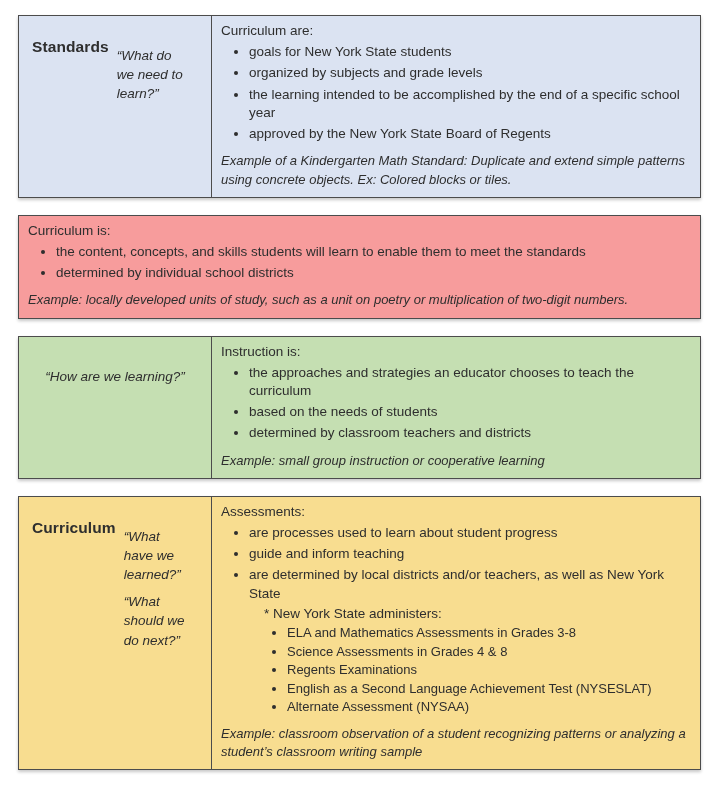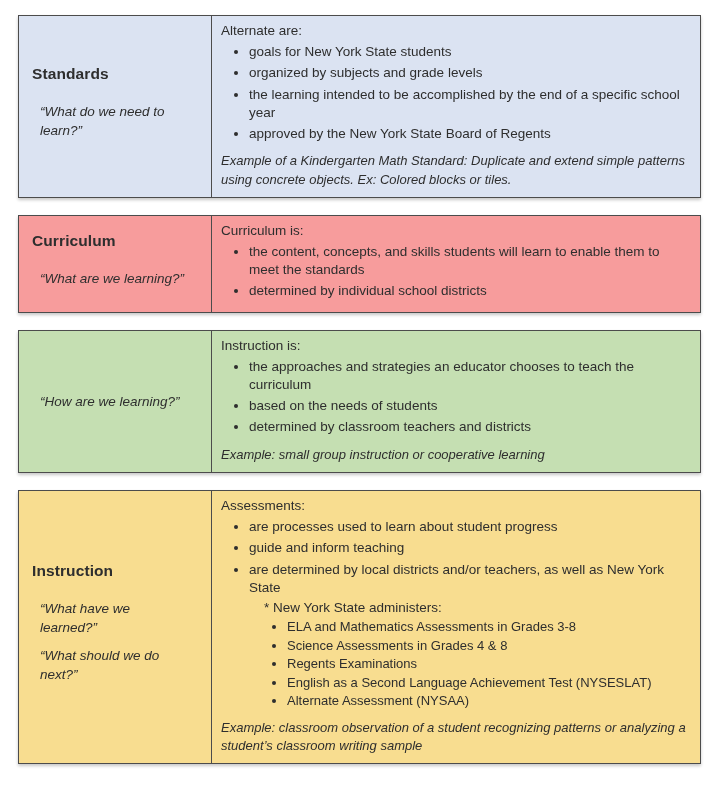--- a/index.html
+++ b/index.html
@@ -21,23 +21,23 @@
     box-sizing: border-box;
     border: 1.5px solid var(--border-color, #4c4c4c);
     margin-bottom: 17px;
     box-shadow: 0 2px 3px rgba(0,0,0,0.22);
   }
   .left-cell {
     flex: 0 0 auto;
     width: 193px;
     box-sizing: border-box;
     border-right: 1.5px solid var(--border-color, #4c4c4c);
-    padding: 10px 13px;
+    padding: 22px 13px;
     display: flex;
-    flex-direction: column;
+    flex-direction: row;
     justify-content: center;
   }
   .title {
     font-size: 15.5px;
     font-weight: bold;
     margin: 0 0 11px 0;
     letter-spacing: 0.1px;
   }
   .quotes { margin: 0; }
   .quote {
@@ -91,44 +91,39 @@
 <div class="page">
   <div id="sections-container">
   <section class="section" style="background: rgb(219, 227, 242);">
     <div class="left-cell">
       <h2 class="title">Standards</h2>
       <div class="quotes">
             <p class="quote">“What do we need to learn?”</p>
           </div>
     </div>
     <div class="right-cell">
-      <div class="heading">Alternate are:</div>
+      <div class="heading">Curriculum are:</div>
       <ul class="bullets">
             <li><span>goals for New York State students</span></li>
             <li><span>organized by subjects and grade levels</span></li>
             <li><span>the learning intended to be accomplished by the end of a specific school year</span></li>
             <li><span>approved by the New York State Board of Regents</span></li>
           </ul>
       <div class="example">Example of a Kindergarten Math Standard: Duplicate and extend simple patterns using concrete objects. Ex: Colored blocks or tiles.</div>
     </div>
   </section>
 
   <section class="section" style="background: rgb(247, 156, 156);">
-    <div class="left-cell">
-      <h2 class="title">Curriculum</h2>
-      <div class="quotes">
-            <p class="quote">“What are we learning?”</p>
-          </div>
-    </div>
     <div class="right-cell">
       <div class="heading">Curriculum is:</div>
       <ul class="bullets">
             <li><span>the content, concepts, and skills students will learn to enable them to meet the standards</span></li>
             <li><span>determined by individual school districts</span></li>
           </ul>
+      <div class="example">Example: locally developed units of study, such as a unit on poetry or multiplication of two-digit numbers.</div>
     </div>
   </section>
 
   <section class="section" style="background: rgb(197, 223, 178);">
     <div class="left-cell">
       <div class="quotes">
             <p class="quote">“How are we learning?”</p>
           </div>
     </div>
     <div class="right-cell">
@@ -137,21 +132,21 @@
             <li><span>the approaches and strategies an educator chooses to teach the curriculum</span></li>
             <li><span>based on the needs of students</span></li>
             <li><span>determined by classroom teachers and districts</span></li>
           </ul>
       <div class="example">Example: small group instruction or cooperative learning</div>
     </div>
   </section>
 
   <section class="section" style="background: rgb(248, 221, 144);">
     <div class="left-cell">
-      <h2 class="title">Instruction</h2>
+      <h2 class="title">Curriculum</h2>
       <div class="quotes">
             <p class="quote">“What have we learned?”</p>
             <p class="quote">“What should we do next?”</p>
           </div>
     </div>
     <div class="right-cell">
       <div class="heading">Assessments:</div>
       <ul class="bullets">
             <li><span>are processes used to learn about student progress</span></li>
             <li><span>guide and inform teaching</span></li>

